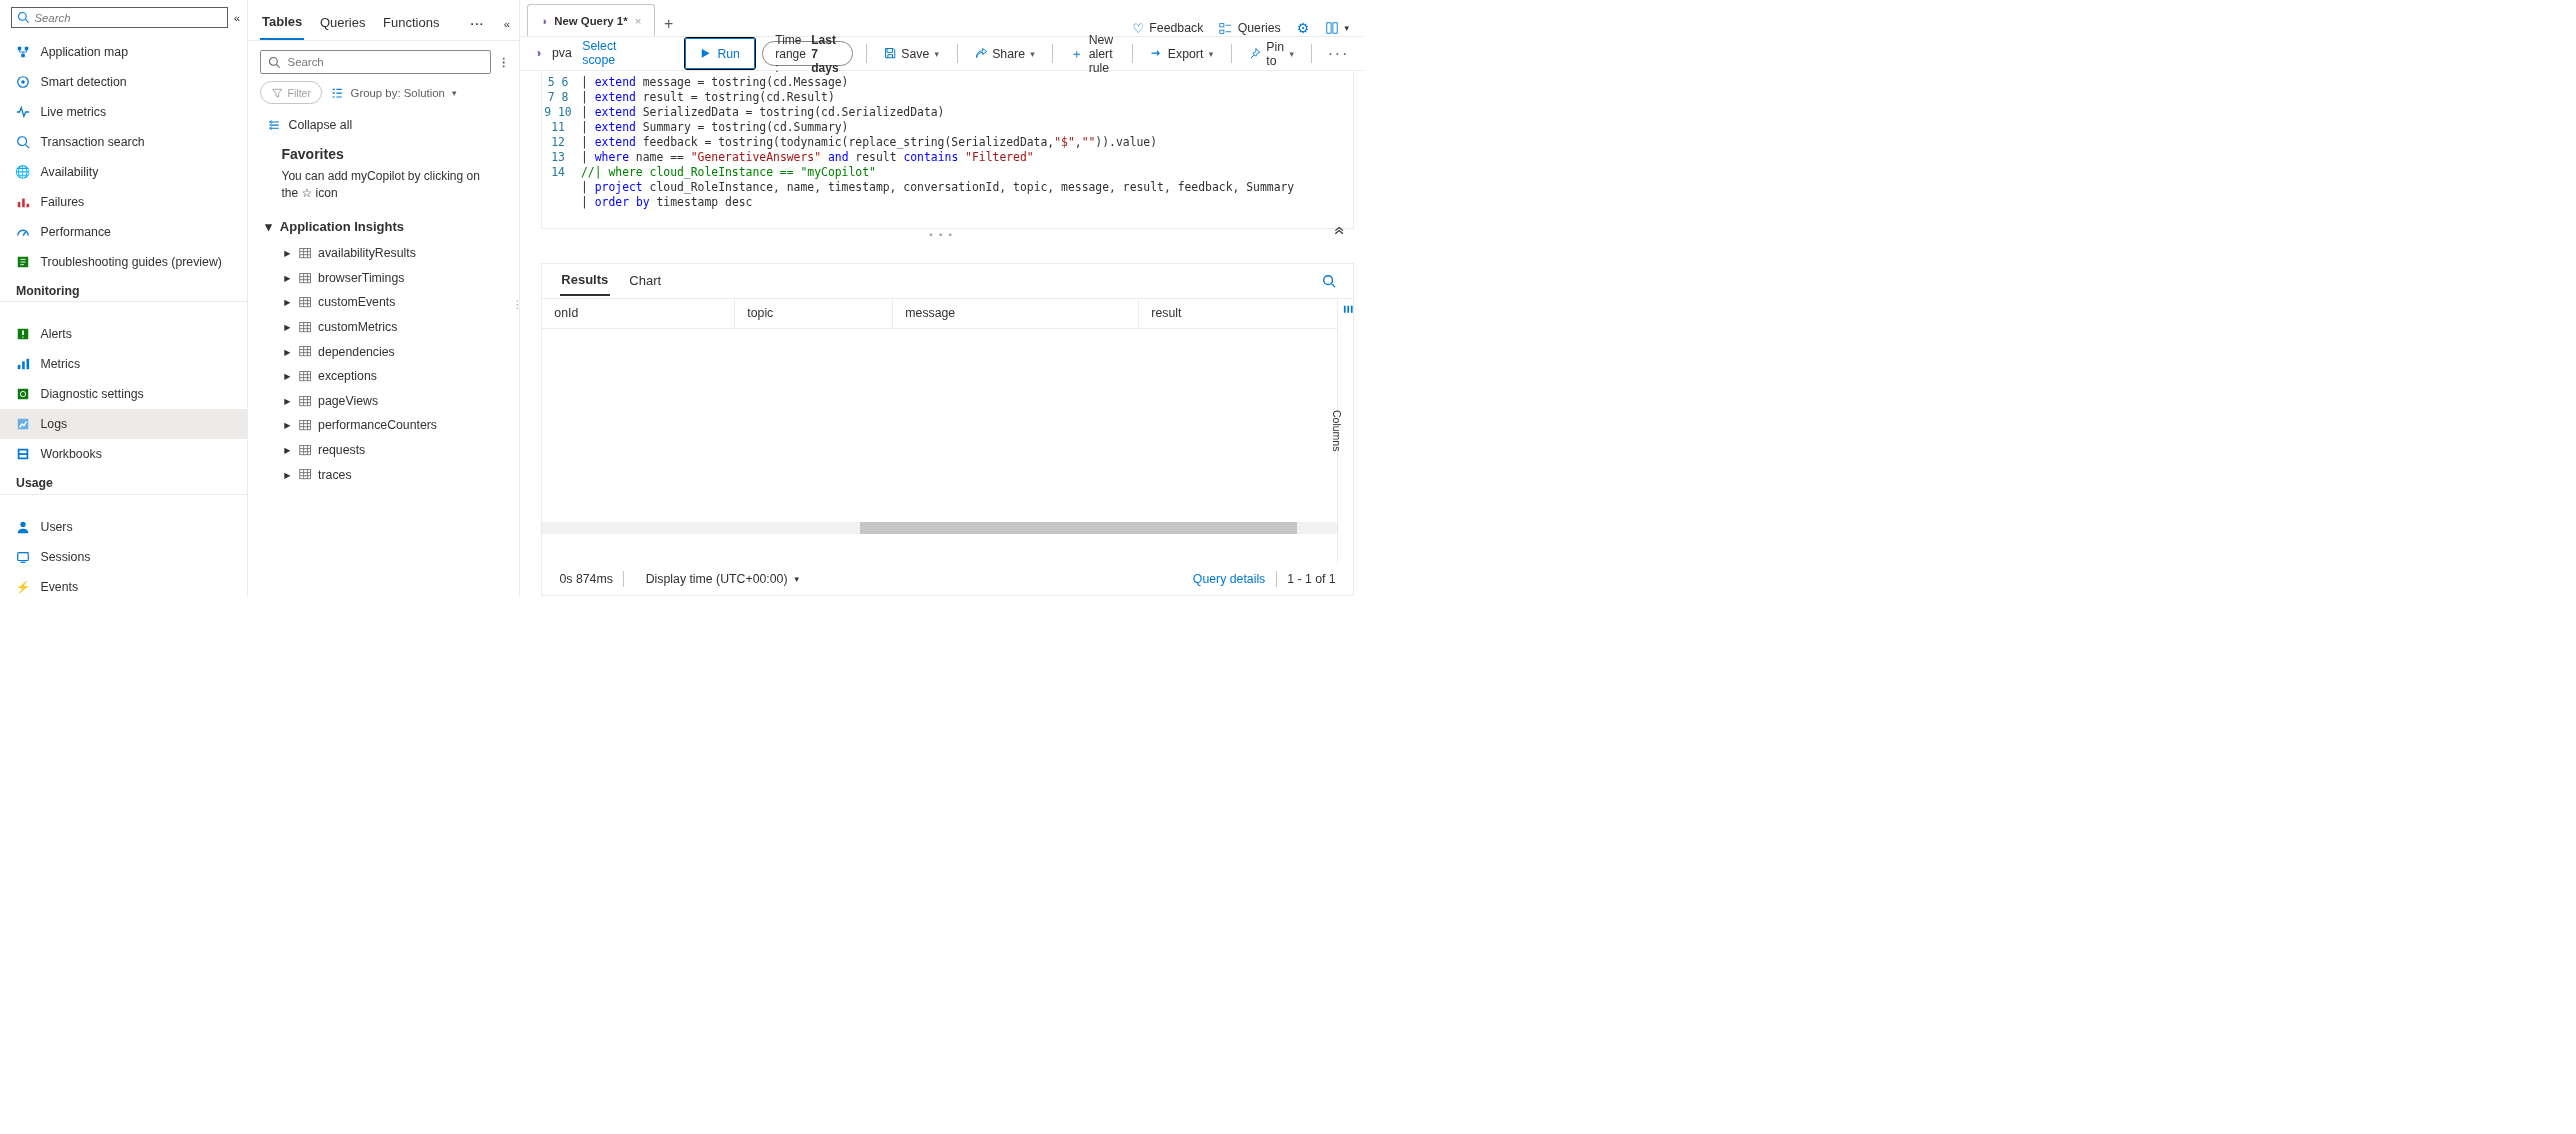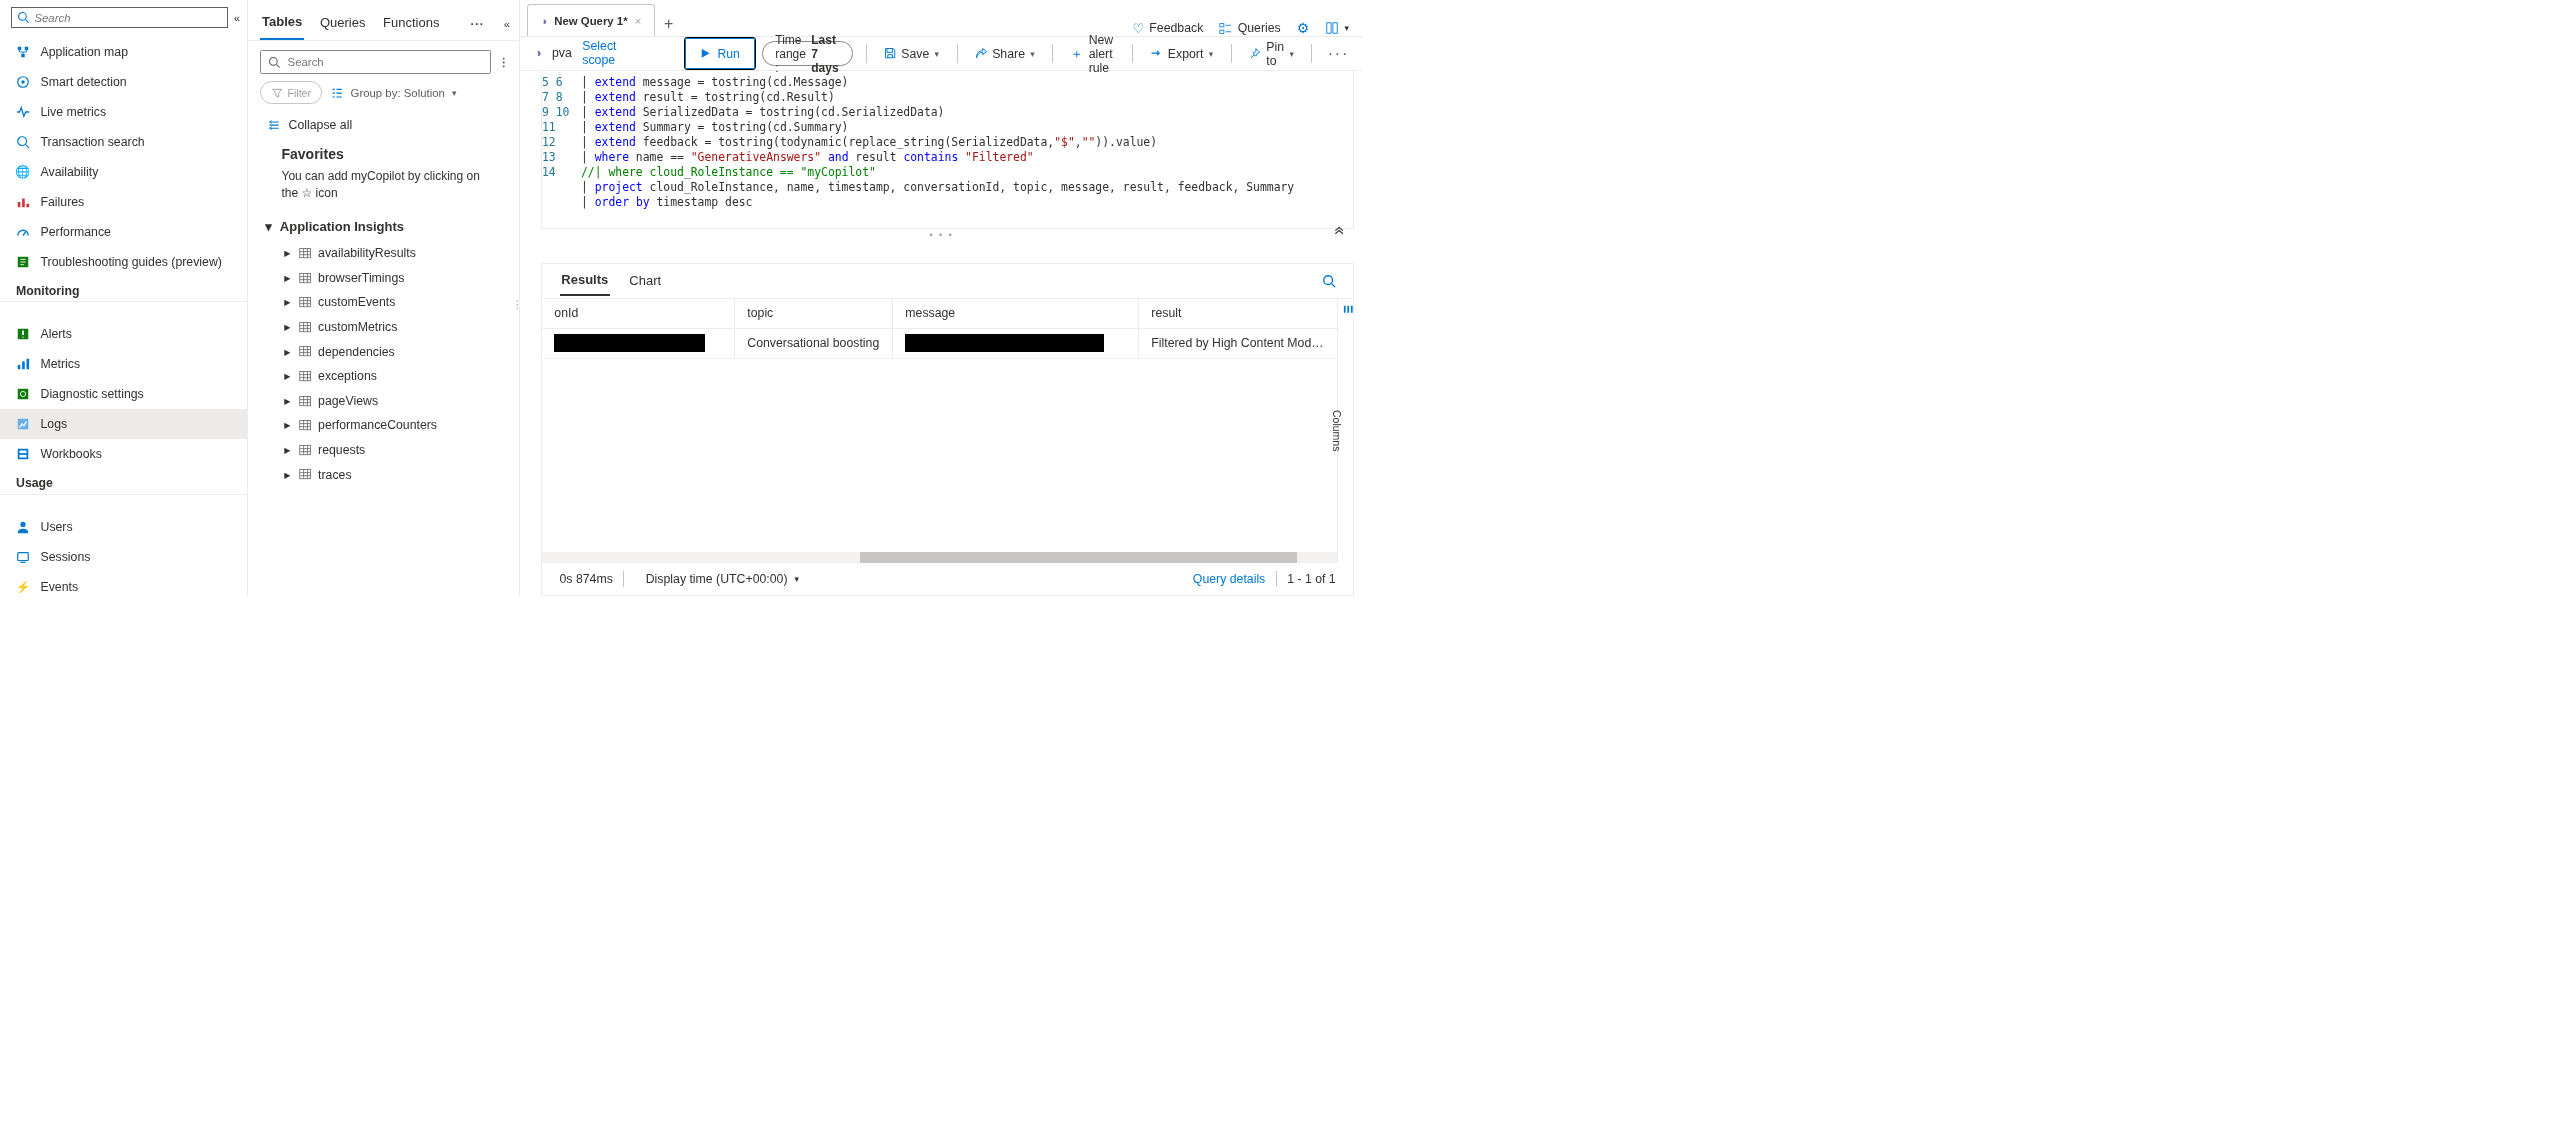--- a/index.html
+++ b/index.html
@@ -62,21 +62,21 @@
   .runbtn{ display:flex; align-items:center; gap:7px; background:#fff; border:1.8px solid #0078d4; color:#0078d4; border-radius:1.8px; height:31px; padding:0 14px; font-size:12.3px; cursor:pointer; outline:0.9px solid #000; outline-offset:0.9px;}
   .range{ display:flex; align-items:center; gap:5.3px; border:0.9px solid #8a8886; border-radius:12.3px; height:24.6px; padding:0 12.3px; font-size:12px; cursor:pointer;}
   .range b{ font-weight:600;}
   .divider{ width:0.9px; height:19px; background:#c8c6c4; margin:0 5.3px;}
   .tbtn{ display:flex; align-items:center; gap:5.3px; font-size:12.3px; cursor:pointer; padding:0 5.3px;}
   .tbtn .chev{ font-size:8.8px; color:#605e5c;}
   .more{ font-size:16px; letter-spacing:1.8px; cursor:pointer; color:#605e5c; padding:0 3.5px;}
 
   .editor-wrap{ display:flex; border:0.9px solid #edebe9; margin:0 8.8px; border-top:none; position:relative;}
   .main-content{ display:flex; flex:1; min-height:0;}
-  .gutter{ width:39px; text-align:left; padding:3.5px 7px 3.5px 0; color:#237893; font-family:Consolas,monospace; font-size:11.4px; line-height:15px; user-select:none;}
+  .gutter{ width:39px; text-align:center; padding:3.5px 7px 3.5px 0; color:#237893; font-family:Consolas,monospace; font-size:11.4px; line-height:15px; user-select:none;}
   .code{ flex:1; padding:3.5px 0; font-family:Consolas,monospace; font-size:11.4px; line-height:15px; white-space:pre; overflow:auto;}
   .kw{ color:#0000ff;}
   .str{ color:#a31515;}
   .cm{ color:#008000;}
   .dots-sep{ text-align:center; color:#a19f9d; letter-spacing:1.8px; height:12.3px; font-size:9.6px;}
 
   .results-wrap{ flex:1; display:flex; flex-direction:column; margin:17.5px 8.8px 0 8.8px; border:0.9px solid #edebe9; min-height:0;}
   .rtabs{ display:flex; align-items:center; border-bottom:0.9px solid #edebe9; padding:0 17.5px; height:35px; gap:17.5px;}
   .rtab{ font-size:13px; padding:7px 1.8px; cursor:pointer;}
   .rtab.active{ font-weight:600; border-bottom:2.6px solid #323130;}
@@ -595,34 +595,20 @@
                 <div class="gc" style="width:158px;">
                     <span>topic</span>
                   </div>
                 <div class="gc" style="width:246px;">
                     <span>message</span>
                   </div>
                 <div class="gc" style="flex:1;border-right:none;">
                     <span>result</span>
                   </div>
               </div>
-              <div class="gr">
-                <div class="gc" style="width:193px;">
-                    <div class="redact"></div>
-                  </div>
-                <div class="gc" style="width:158px;">
-                    <span>Conversational boosting</span>
-                  </div>
-                <div class="gc" style="width:246px;">
-                    <div class="redact"></div>
-                  </div>
-                <div class="gc" style="flex:1;border-right:none;">
-                    <span>Filtered by High Content Mod…</span>
-                  </div>
-              </div>
               <div style="height:193px;"></div>
               <div class="hscroll">
                   <div class="hthumb"></div>
                 </div>
             </div>
             <div class="col-side">
               <div class="col-side-icon">
                 <svg width="10.5" height="10.5" viewBox="0 0 12 12">
                     <rect x="1" y="2" width="2" height="8" fill="#0078d4"></rect>
                     <rect x="5" y="2" width="2" height="8" fill="#0078d4"></rect>

